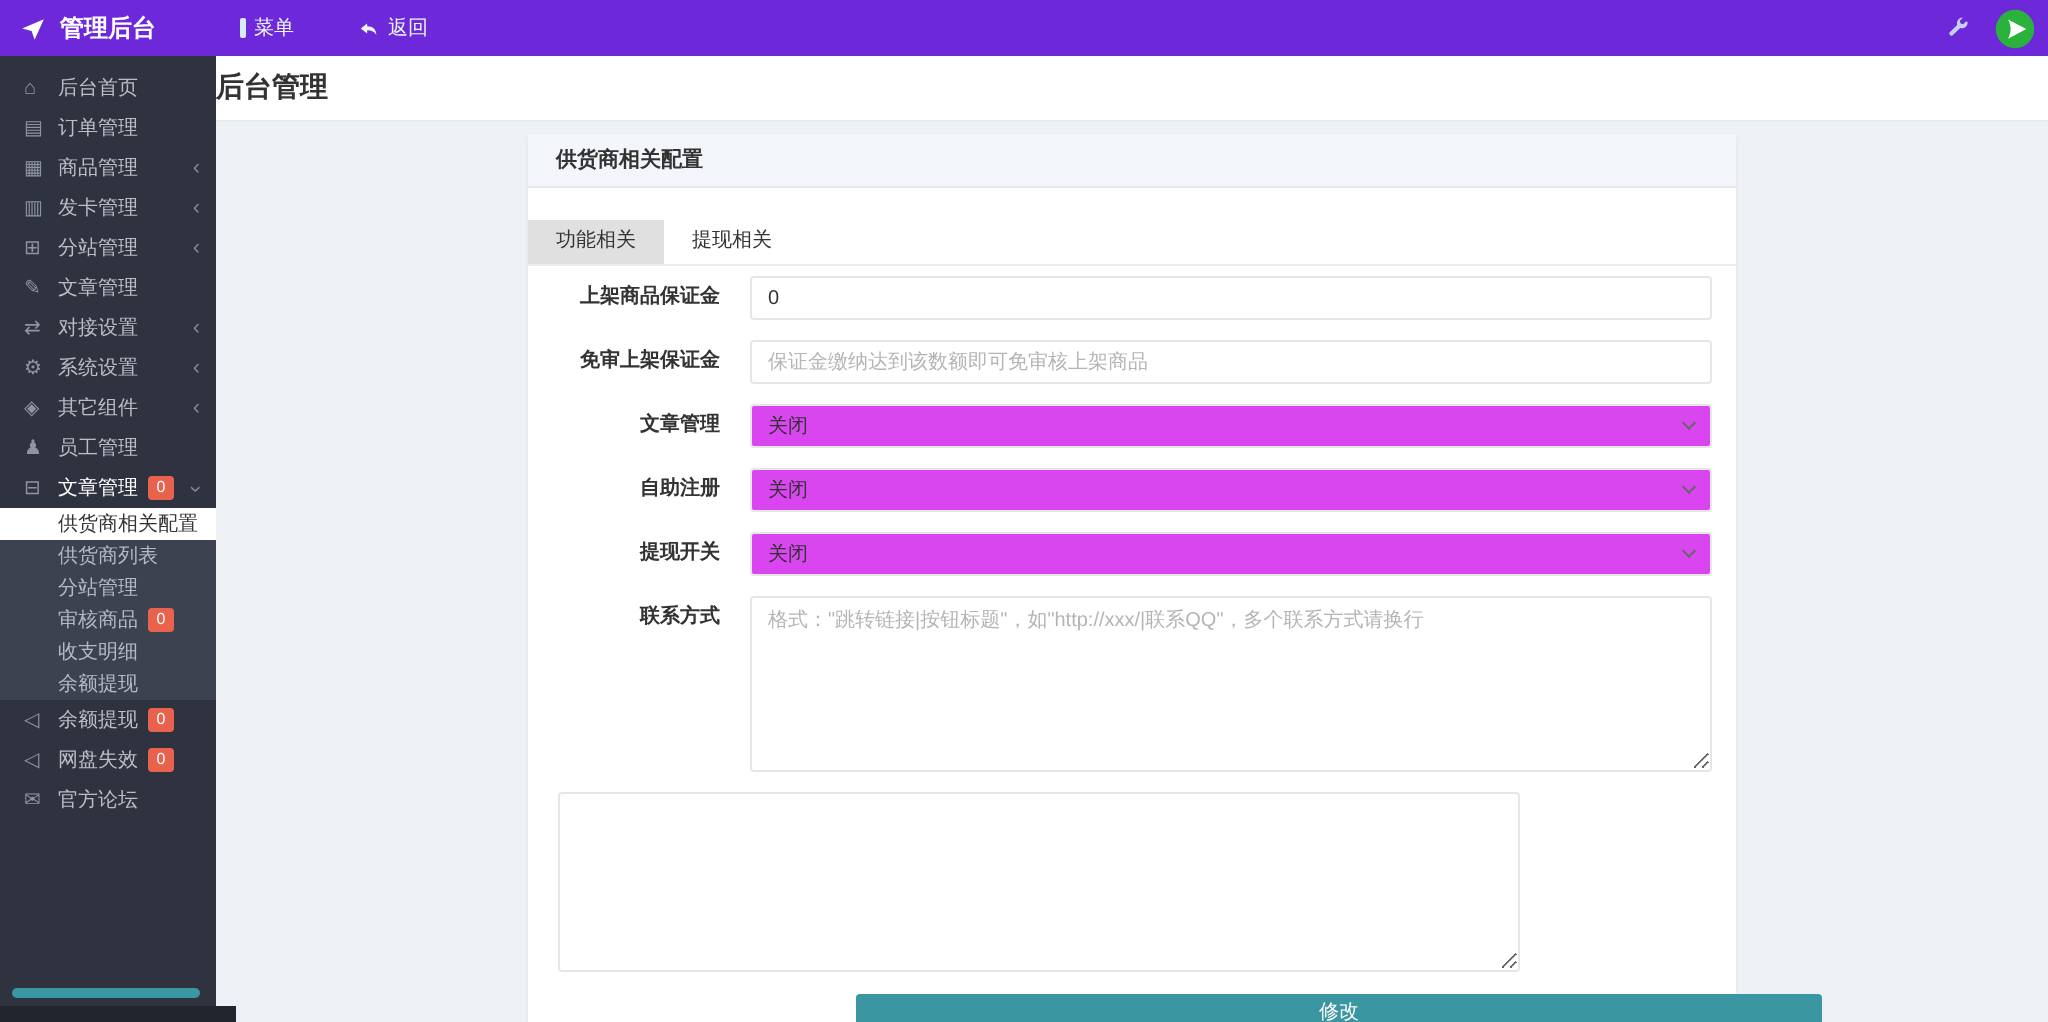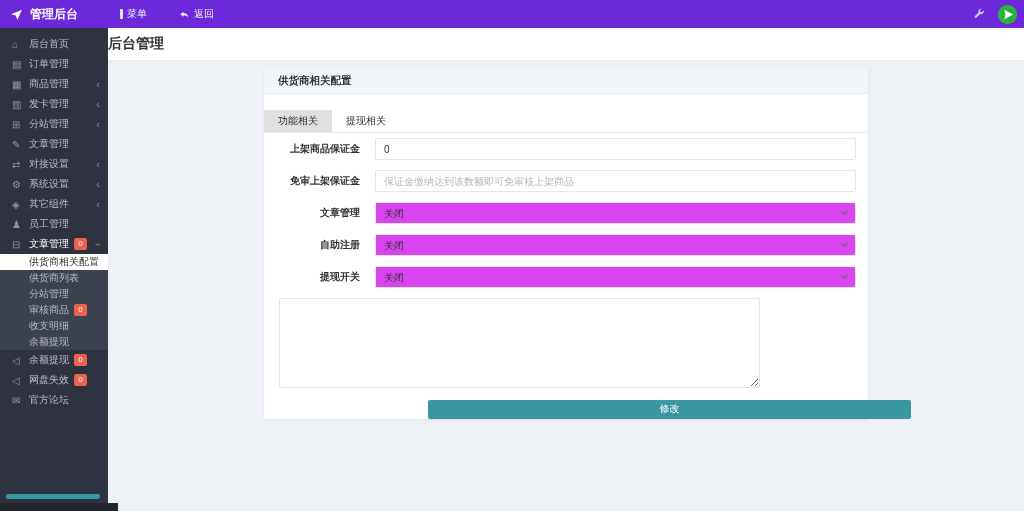--- a/index.html
+++ b/index.html
@@ -269,20 +269,26 @@
         <div class="frow">
           <label class="flabel">提现开关</label>
           <div class="fctrl">
             <select class="sel">
               <option>关闭</option>
             </select>
             <span class="caret"></span>
           </div>
         </div>
 
+        <div class="frow">
+          <label class="flabel">联系方式</label>
+          <div class="fctrl">
+            <textarea class="tarea ta-contact" placeholder="格式：&quot;跳转链接|按钮标题&quot;，如&quot;http://xxx/|联系QQ&quot;，多个联系方式请换行" style=""></textarea>
+          </div>
+        </div>
 
         <div class="frow">
           <div class="fctrl">
             <textarea class="tarea ta-notice" style=""></textarea>
           </div>
         </div>
 
         <div class="btn-row">
           <button type="button" class="submit-btn">修改</button>
         </div>

